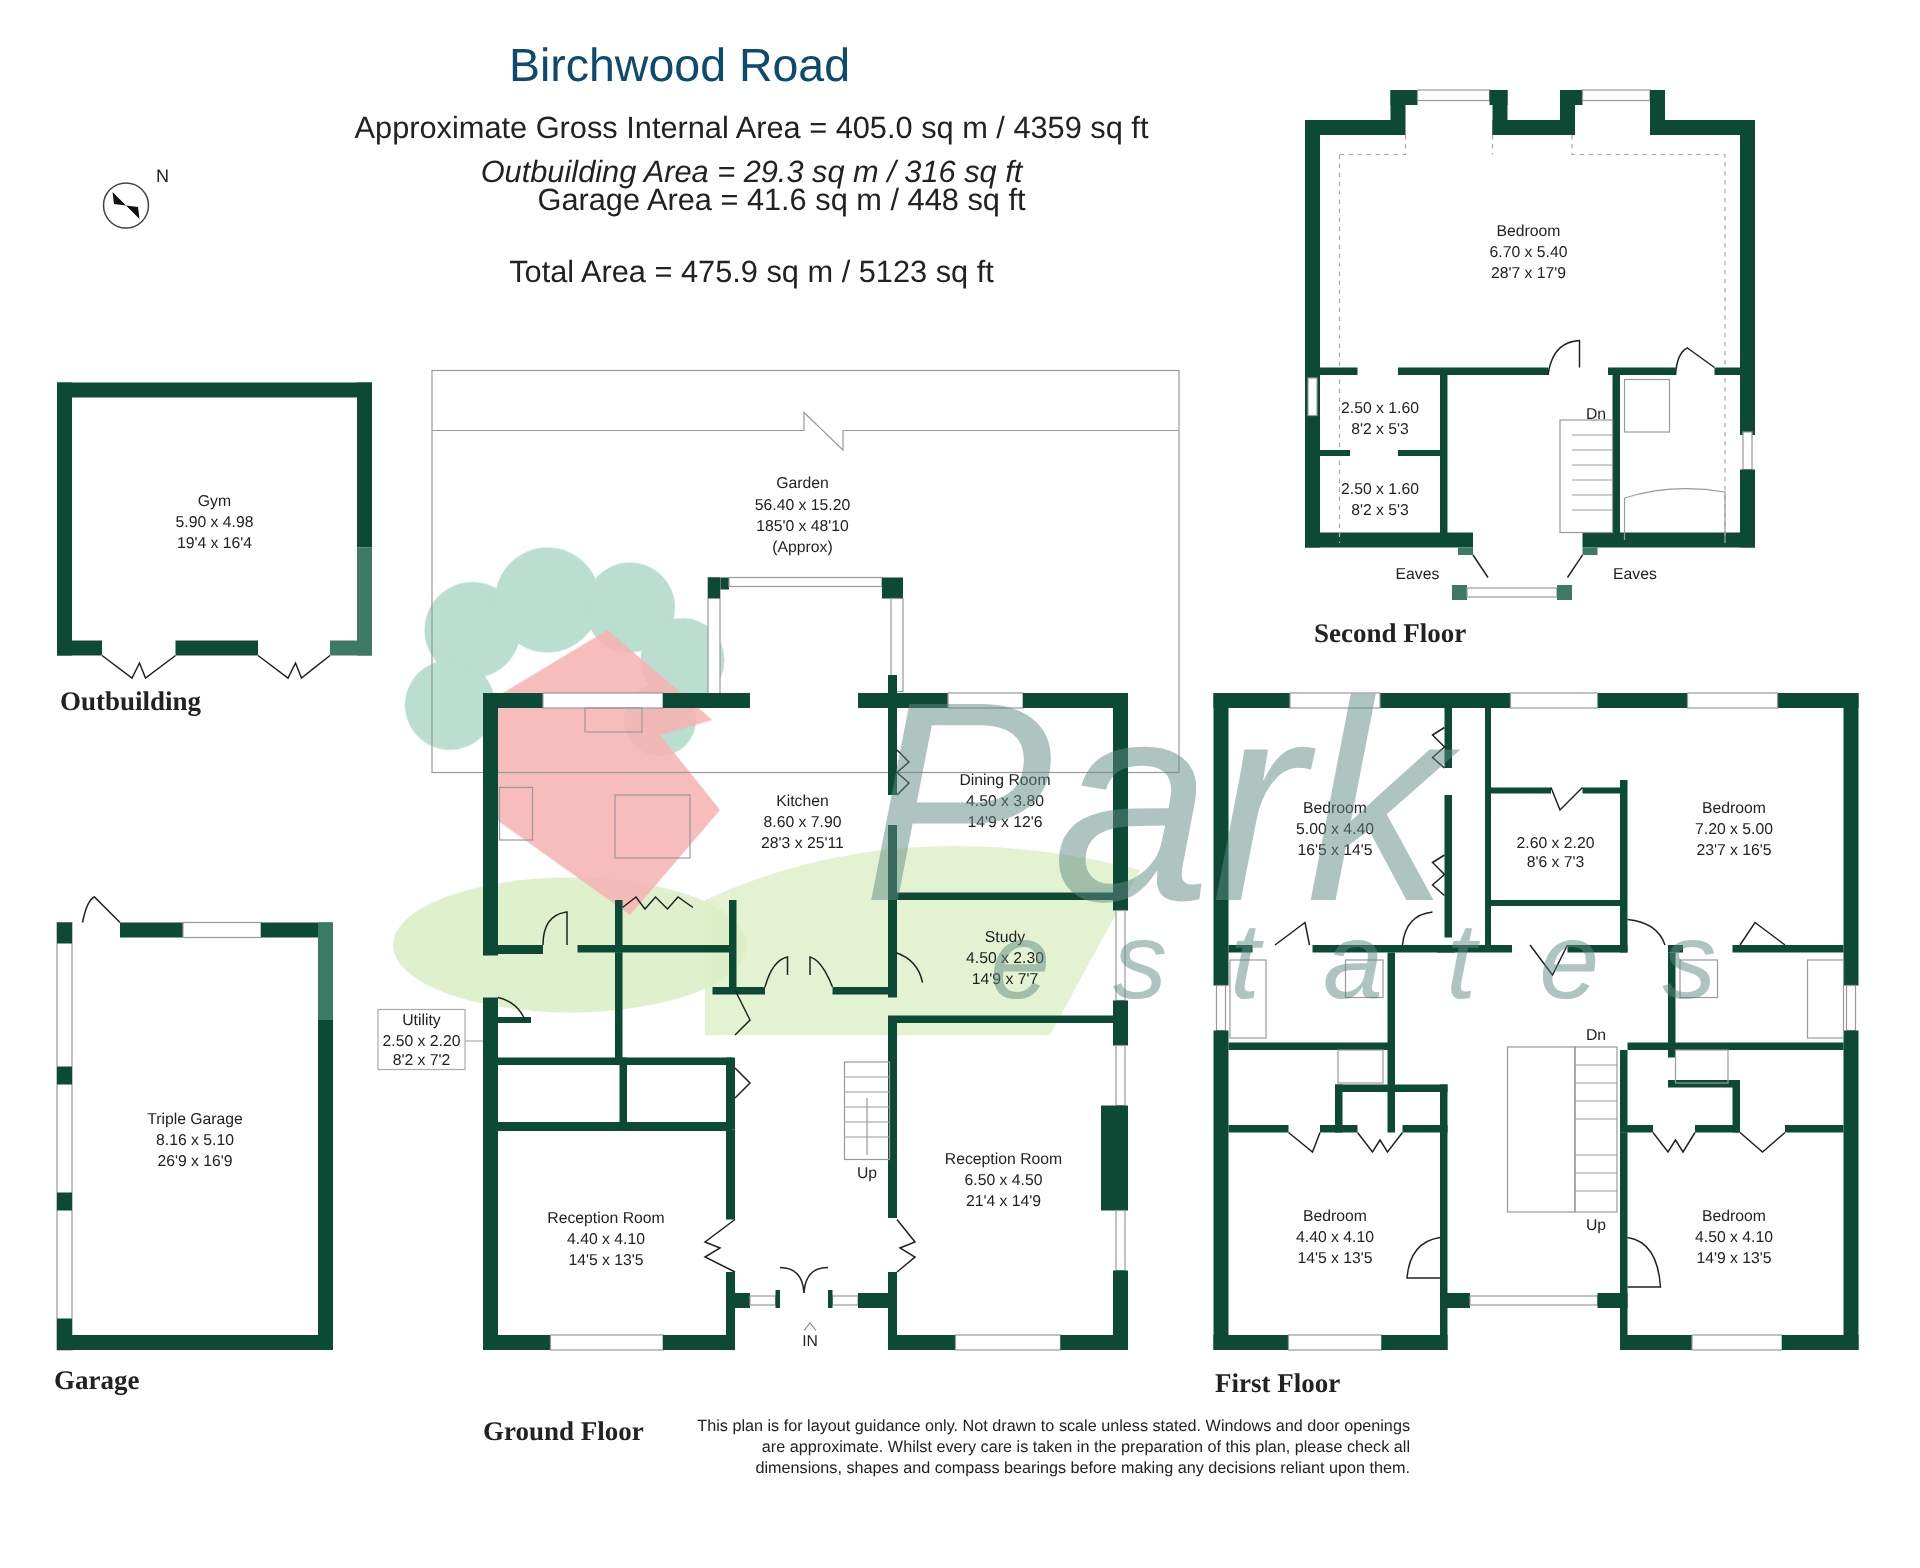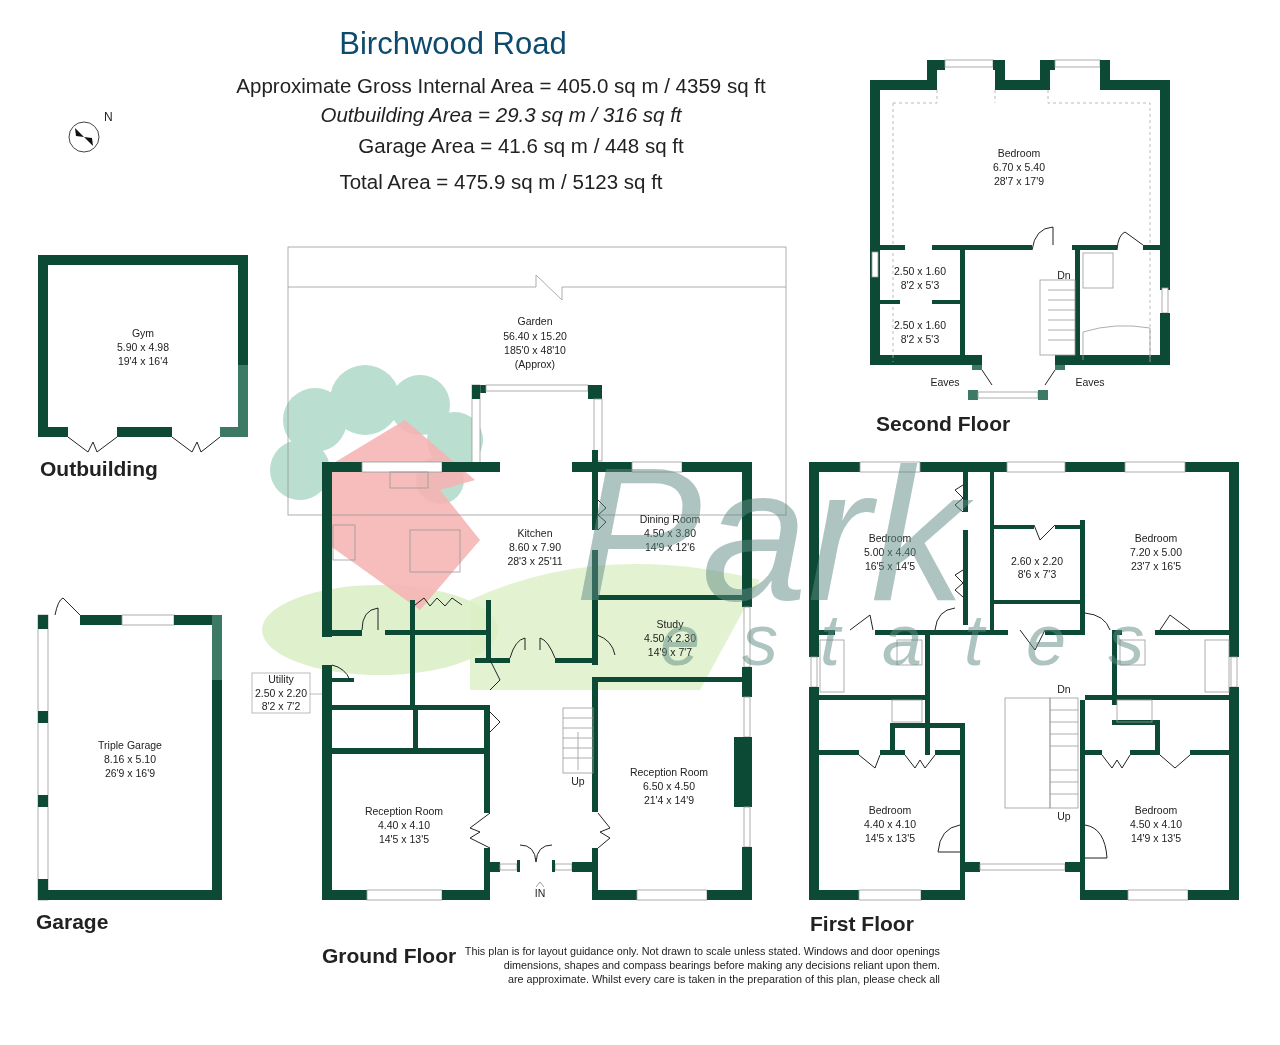--- a/index.html
+++ b/index.html
@@ -1,37 +1,37 @@
 <!DOCTYPE html>
 <html><head>
 <meta charset="utf-8">
 <style>
   html,body{margin:0;padding:0;background:#ffffff;}
   body{width:1280px;height:1045px;position:relative;overflow:hidden;font-family:"Liberation Sans",sans-serif;color:#111;}
   .abs{position:absolute;}
   .title{left:0;width:906px;top:26px;text-align:center;font-size:31px;font-weight:normal;color:#0c4a6e;}
   .area-line{left:0;width:906px;text-align:center;font-size:20.5px;color:#222;margin-left:48px;}
-  .floor-label{font-size:21px;font-weight:bold;color:#222;}
+  .floor-label{font-size:18px;font-weight:bold;color:#222;font-family:Liberation Serif, serif;}
   .room-text{font-size:10.5px;fill:#222;text-anchor:middle;font-family:"Liberation Sans",sans-serif;}
   .disclaimer{left:340px;width:600px;top:945px;text-align:right;font-size:10.8px;line-height:13.8px;color:#222;}
   svg text{font-family:"Liberation Sans",sans-serif;}
   .wall{fill:#0d4a36;}
   .wall-light{fill:#3d7a66;}
   .win{fill:#fff;stroke:#999;stroke-width:0.8;}
   .thin{fill:none;stroke:#999;stroke-width:0.8;}
   .door{fill:none;stroke:#222;stroke-width:1;}
   .dash{fill:none;stroke:#aaa;stroke-width:0.8;stroke-dasharray:3 3;}
 </style>
 </head>
 <body>
 
 <div class="abs title">Birchwood Road</div>
 <div class="abs area-line" style="top:74px;">Approximate Gross Internal Area = 405.0 sq m / 4359 sq ft</div>
 <div class="abs area-line" style="top:103px;font-style:italic;">Outbuilding Area = 29.3 sq m / 316 sq ft</div>
-<div class="abs area-line" style="top:134px;padding-left:20px;">Garage Area = 41.6 sq m / 448 sq ft</div>
+<div class="abs area-line" style="top:122px;padding-left:20px;">Garage Area = 41.6 sq m / 448 sq ft</div>
 <div class="abs area-line" style="top:170px;">Total Area = 475.9 sq m / 5123 sq ft</div>
 
 <svg class="abs" style="left:66px;top:108px;" width="50" height="50">
   <circle cx="18" cy="29" r="15" fill="none" stroke="#444" stroke-width="1"></circle>
   <polygon points="18,29 30,17 21,26" fill="#111"></polygon>
   <polygon points="18,29 6,41 15,32" fill="#111"></polygon>
   <polygon points="18,29 6,17 15,26" fill="#111"></polygon>
   <polygon points="18,29 30,41 21,32" fill="#111"></polygon>
   <polygon points="18,29 9,20 10,28" fill="#111"></polygon>
   <polygon points="18,29 27,38 26,30" fill="#111"></polygon>
@@ -387,15 +387,15 @@
 </svg>
 
 <div class="abs floor-label" style="left:40px;top:457px;">Outbuilding</div>
 <div class="abs floor-label" style="left:36px;top:910px;">Garage</div>
 <div class="abs floor-label" style="left:322px;top:944px;">Ground Floor</div>
 <div class="abs floor-label" style="left:810px;top:912px;">First Floor</div>
 <div class="abs floor-label" style="left:876px;top:412px;">Second Floor</div>
 
 <div class="abs disclaimer">
   <div>This plan is for layout guidance only. Not drawn to scale unless stated. Windows and door openings</div>
+  <div>are approximate. Whilst every care is taken in the preparation of this plan, please check all</div>
   <div>dimensions, shapes and compass bearings before making any decisions reliant upon them.</div>
-  <div>are approximate. Whilst every care is taken in the preparation of this plan, please check all</div>
 </div>
 
 </body></html>

